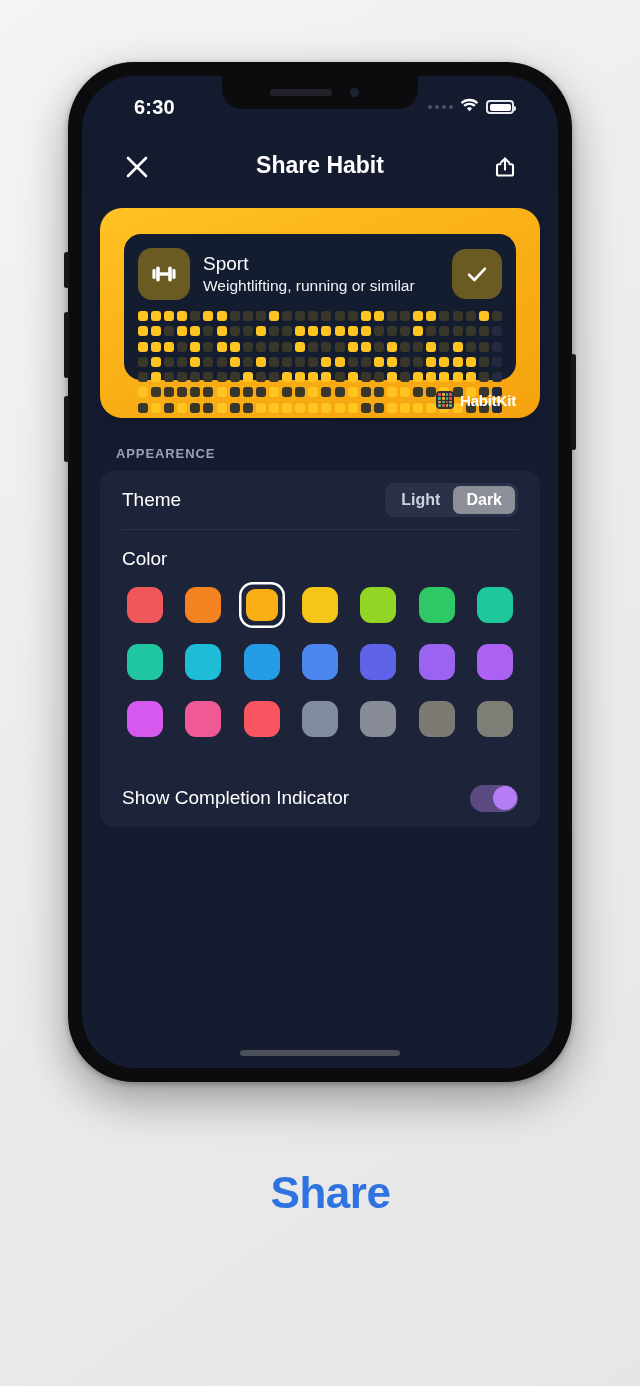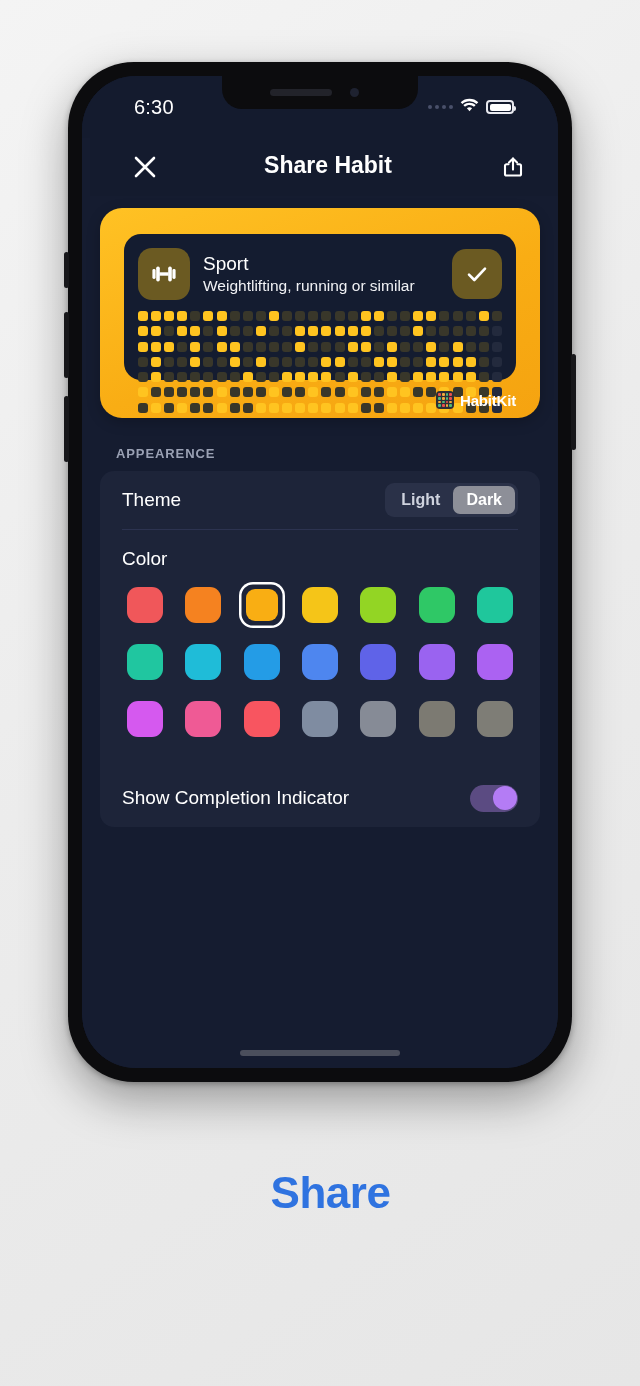--- a/index.html
+++ b/index.html
@@ -42,33 +42,33 @@
   }
   #notch .speaker{ position:absolute; left:48px; top:13px; width:62px; height:7px;
     background:#22232a; border-radius:4px; }
   #notch .cam{ position:absolute; left:128px; top:12px; width:9px; height:9px;
     background:#1e2230; border-radius:50%; }
 
   
   #statusbar{ position:absolute; left:0; top:0; width:100%; height:62px;
     background:#141b2e; z-index:20; }
   #clock{ position:absolute; left:52px; top:20px; color:#fff;
-    font-size:20px; font-weight:400; letter-spacing:.2px; }
+    font-size:20px; font-weight:700; letter-spacing:.2px; }
   #status-right{ position:absolute; right:44px; top:22px; display:flex; align-items:center; gap:7px; }
   .sig{ display:flex; gap:3px; align-items:flex-end; }
   .sig i{ width:4px; height:4px; border-radius:50%; background:#49506a; display:block; }
   .batt{ width:28px; height:14px; border:2px solid #e9eaf0; border-radius:4px; position:relative; }
   .batt:after{ content:""; position:absolute; right:-4px; top:4px; width:2px; height:5px;
     background:#e9eaf0; border-radius:0 2px 2px 0; }
   .batt span{ position:absolute; left:1.5px; top:1.5px; bottom:1.5px; width:21px;
     background:#fff; border-radius:2px; display:block; }
 
   
   #navbar{ position:absolute; left:0; top:62px; width:100%; height:58px;
-    background:#141b2e; z-index:15;margin-left:8px; }
+    background:#141b2e; z-index:15; }
   #close-btn{ position:absolute; left:38px; top:12px; width:34px; height:34px;
     display:flex; align-items:center; justify-content:center; }
   #nav-title{ position:absolute; left:0; right:0; top:14px; text-align:center;
     color:#fff; font-size:23px; font-weight:600; }
   #share-btn{ position:absolute; right:36px; top:12px; width:34px; height:34px;
     display:flex; align-items:center; justify-content:center; }
 
   
   #content{ position:absolute; left:0; top:120px; width:476px; bottom:0;
      background:#151c30; }

